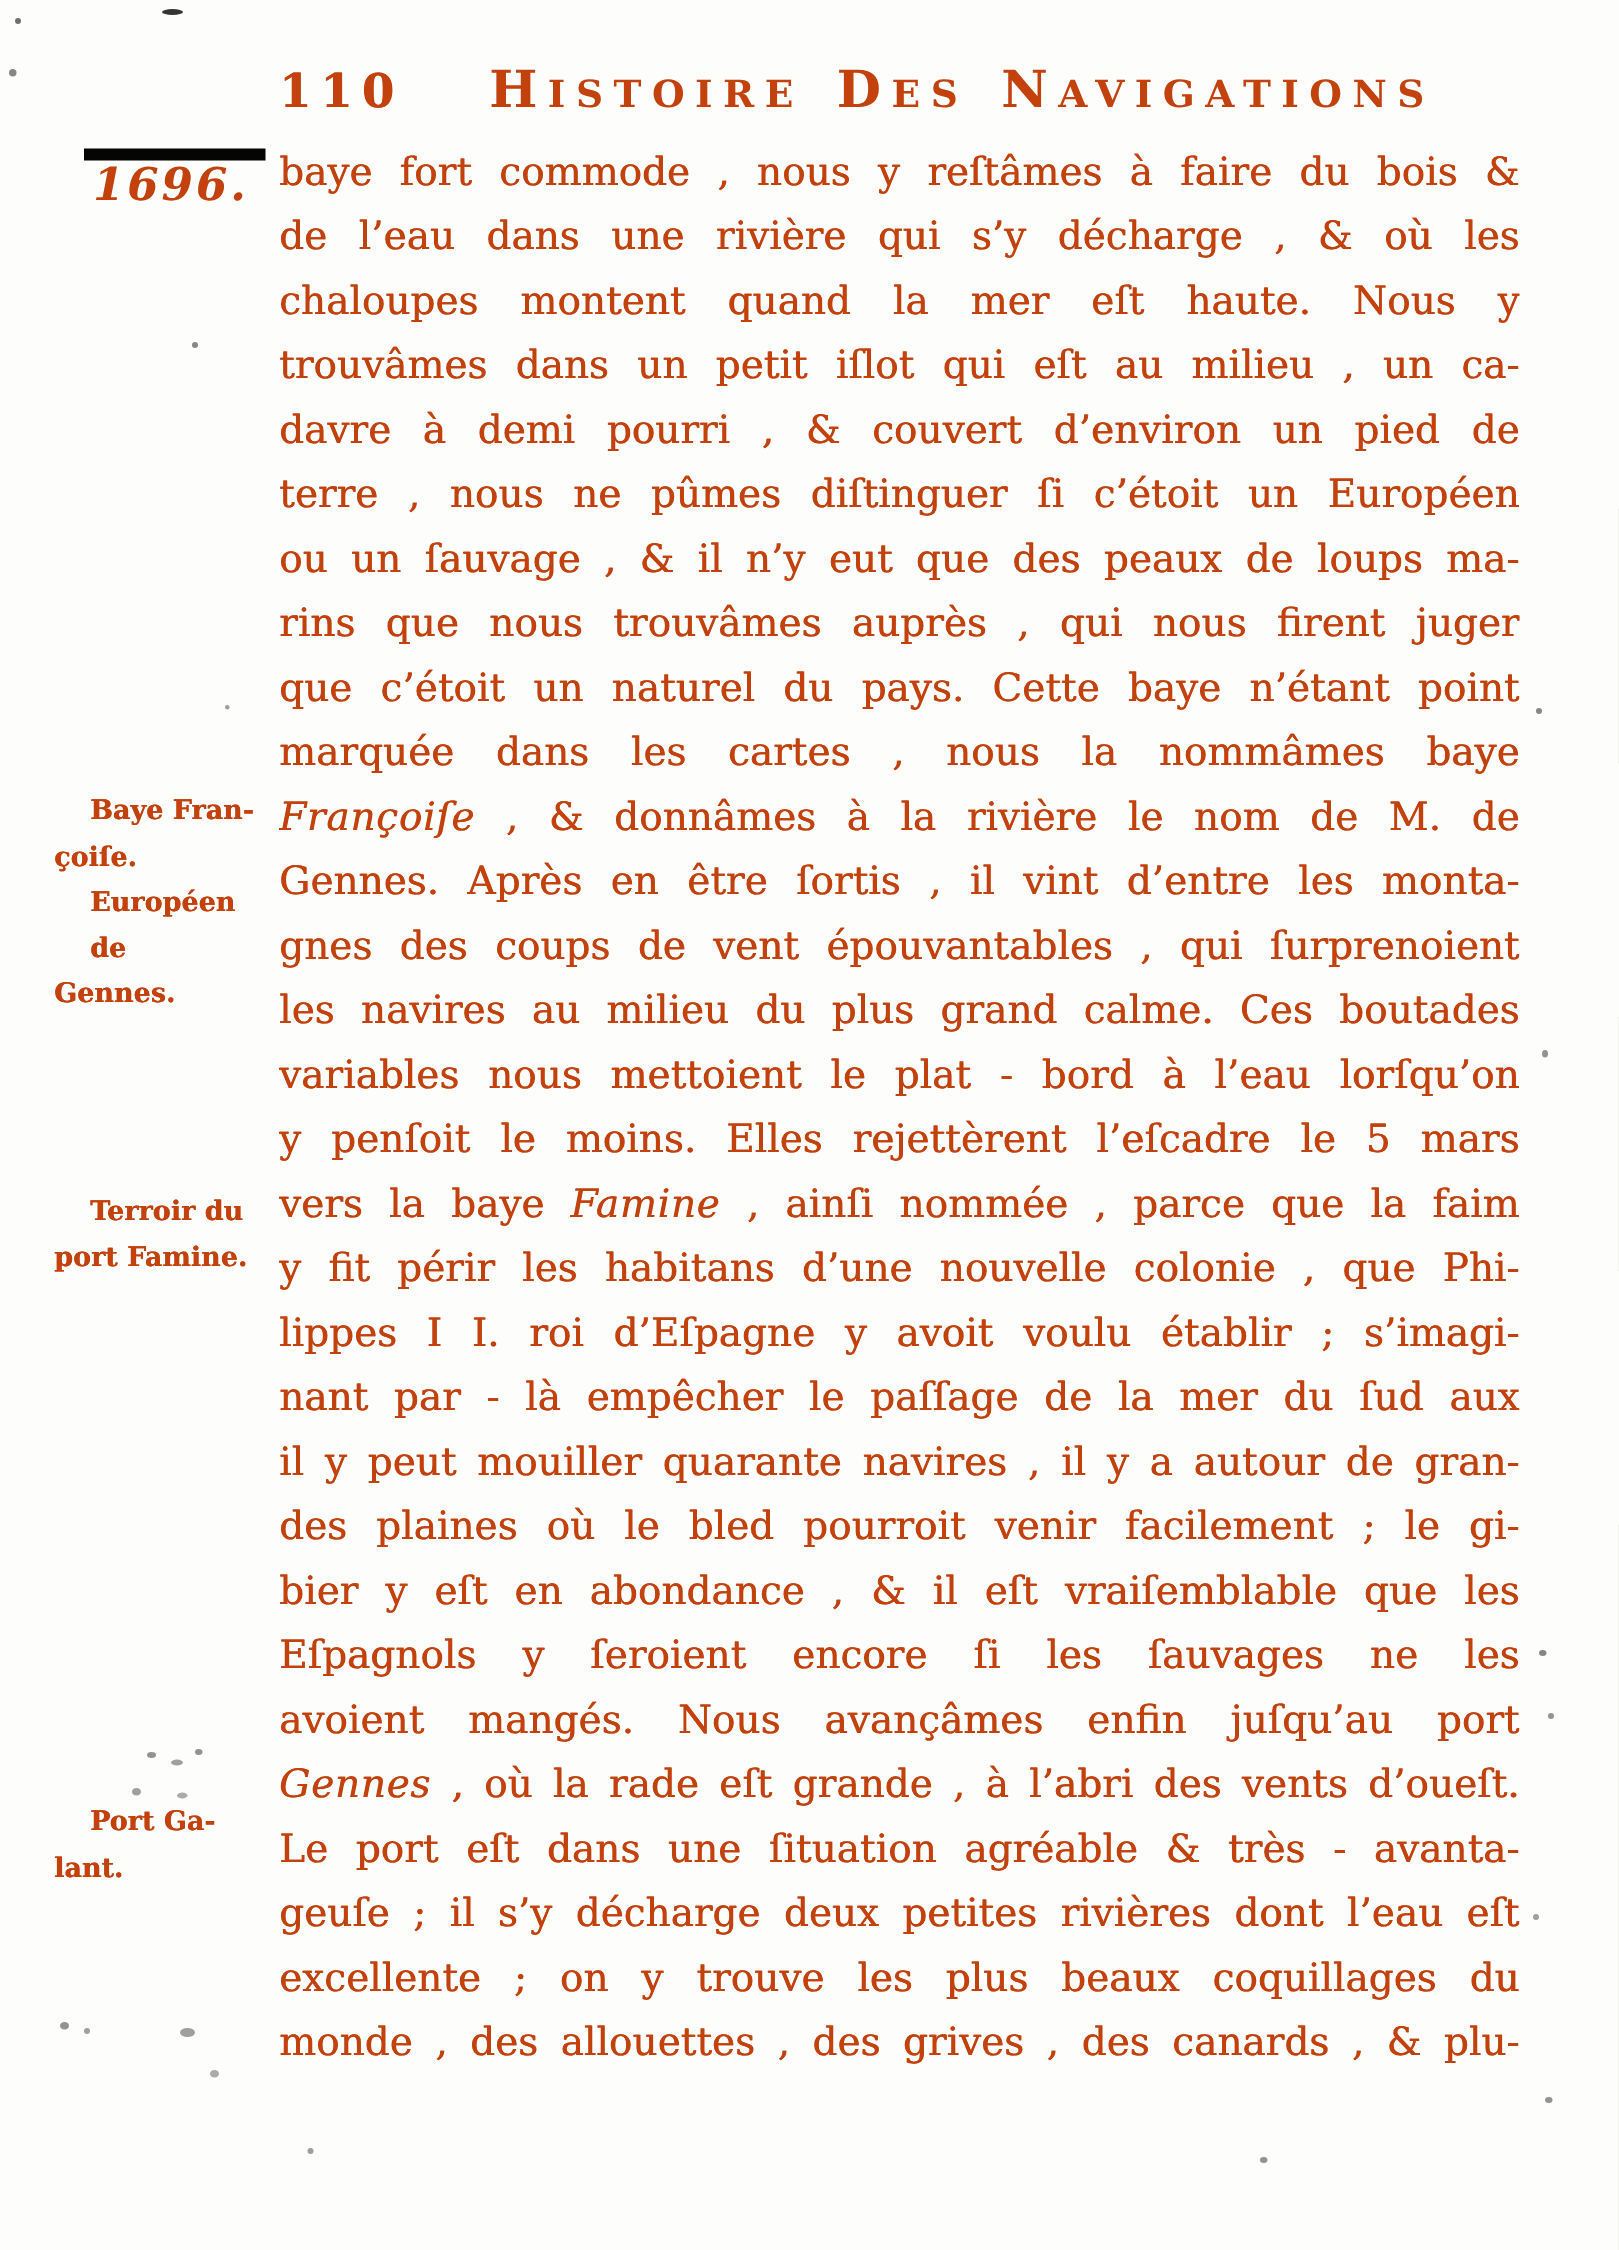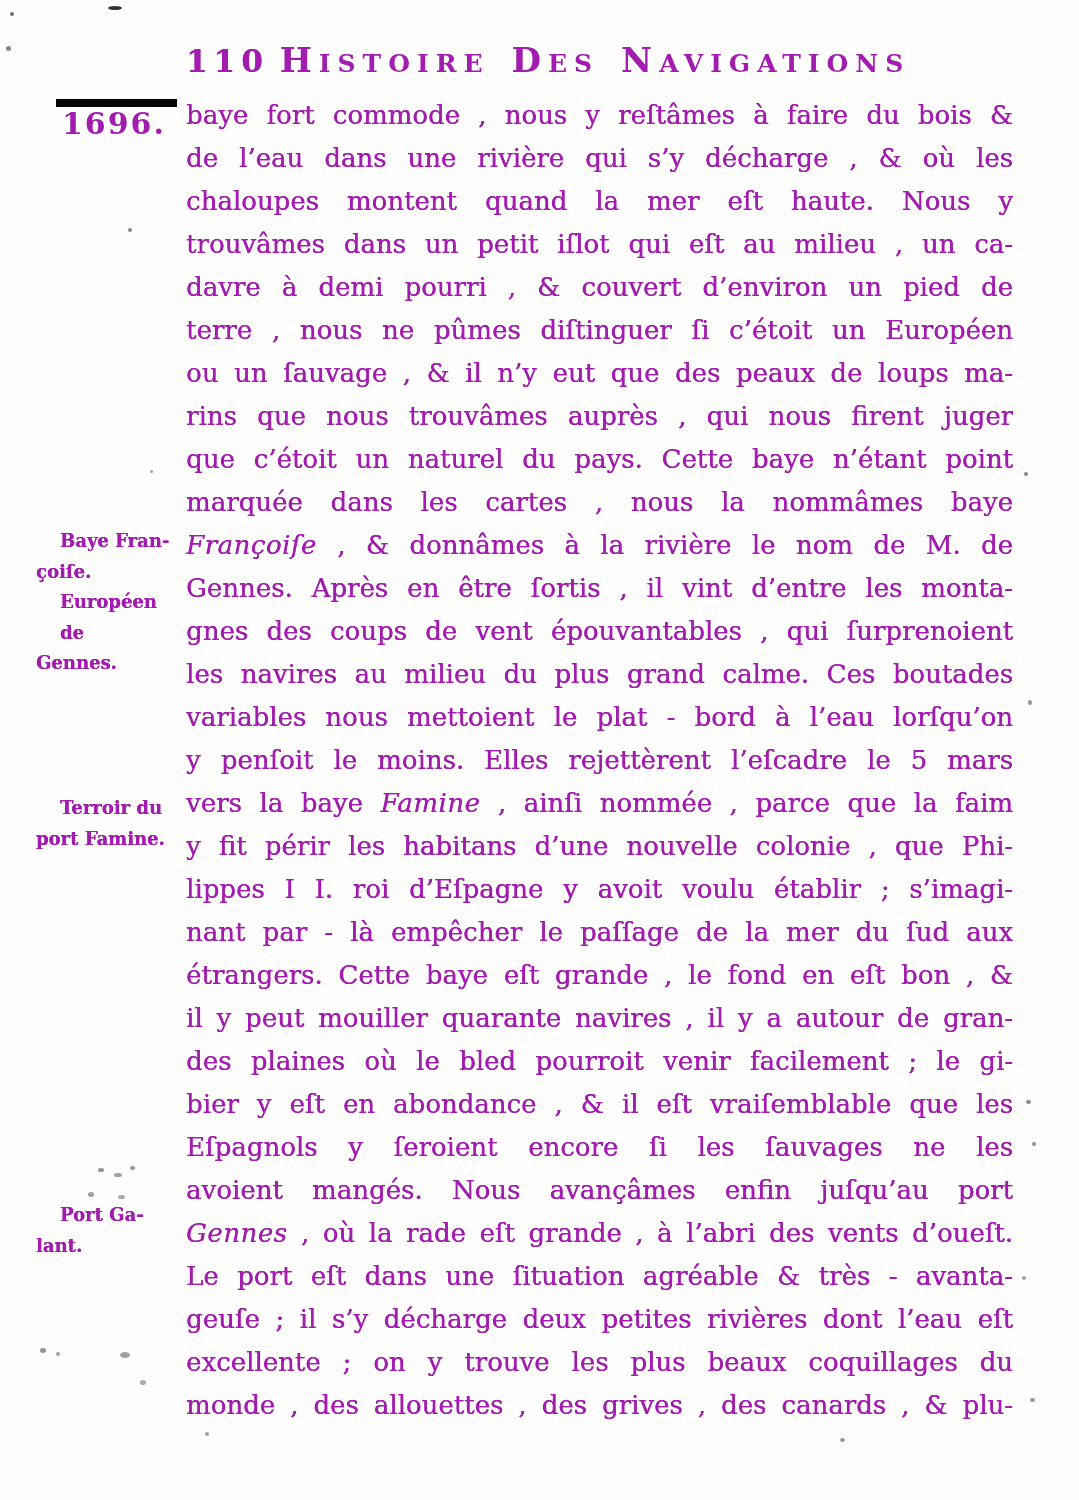--- a/index.html
+++ b/index.html
@@ -15,34 +15,34 @@
   
   .header {
     position:absolute; left:186px; top:40px; width:828px;
     display:flex; align-items:baseline;
   }
   .pagenum {
     font-size:31px; font-weight:bold; letter-spacing:6px;
     text-shadow:0.3px 0 currentColor;
   }
   .title {
-    flex:1; 
+    flex:1; text-align:center;
     font-size:25px; font-weight:bold; letter-spacing:7px;
     white-space:nowrap;
   }
   .title-word { display:inline-block; text-transform:uppercase; margin:0 11px; }
   .title-word::first-letter { font-size:34px; }
   
   .year-rule {
     position:absolute; left:56px; top:99px; width:121px; height:8px;
     background:#050505;
   }
   .year {
     position:absolute; left:62px; top:106px;
-    font-size:30px; font-weight:bold; letter-spacing:2px;
+    font-size:30px; font-style:italic; font-weight:bold; letter-spacing:2px;
   }
   .note {
     position:absolute; left:36px; width:146px;
     font-size:18px; line-height:30.5px; font-weight:bold;
     text-shadow:0.25px 0 currentColor;
   }
   .note-1 { top:526px; }
   .note-2 { top:793px; }
   .note-3 { top:1200px; }
   .note-line { display:block; }
@@ -60,21 +60,21 @@
   .seg-it { font-style:italic; letter-spacing:0.5px; }
   
   .speck {
     position:absolute; background:#111; border-radius:50%;
     pointer-events:none;
   }
 </style>
 </head>
 <body>
 
-<div class="page" id="page" style="background: rgb(253, 253, 251); color: #a21caf;">
+<div class="page" id="page" style="background: rgb(253, 253, 251); color: #c2410c;">
 
   <div class="header">
     <span class="pagenum">110</span>
     <div class="title" id="running-title"><span class="title-word">Histoire</span><span class="title-word">des</span><span class="title-word">Navigations</span></div>
   </div>
 
   <div class="year-rule"></div>
   <div class="year">1696.</div>
 
   <div class="note note-1" id="note-0">
@@ -106,21 +106,20 @@
       <div class="line"><span class="seg-it">Françoiſe</span><span class="seg"> , &amp; donnâmes à la rivière le nom de M. de</span></div>
       <div class="line"><span class="seg">Gennes. Après en être ſortis , il vint d’entre les monta-</span></div>
       <div class="line"><span class="seg">gnes des coups de vent épouvantables , qui ſurprenoient</span></div>
       <div class="line"><span class="seg">les navires au milieu du plus grand calme. Ces boutades</span></div>
       <div class="line"><span class="seg">variables nous mettoient le plat - bord à l’eau lorſqu’on</span></div>
       <div class="line"><span class="seg">y penſoit le moins. Elles rejettèrent l’eſcadre le 5 mars</span></div>
       <div class="line"><span class="seg">vers la baye </span><span class="seg-it">Famine</span><span class="seg"> , ainſi nommée , parce que la faim</span></div>
       <div class="line"><span class="seg">y fit périr les habitans d’une nouvelle colonie , que Phi-</span></div>
       <div class="line"><span class="seg">lippes I I. roi d’Eſpagne y avoit voulu établir ; s’imagi-</span></div>
       <div class="line"><span class="seg">nant par - là empêcher le paſſage de la mer du ſud aux</span></div>
-      <div class="line"><span class="seg">étrangers. Cette baye eſt grande , le fond en eſt bon , &amp;</span></div>
       <div class="line"><span class="seg">il y peut mouiller quarante navires , il y a autour de gran-</span></div>
       <div class="line"><span class="seg">des plaines où le bled pourroit venir facilement ; le gi-</span></div>
       <div class="line"><span class="seg">bier y eſt en abondance , &amp; il eſt vraiſemblable que les</span></div>
       <div class="line"><span class="seg">Eſpagnols y ſeroient encore ſi les ſauvages ne les</span></div>
       <div class="line"><span class="seg">avoient mangés. Nous avançâmes enfin juſqu’au port</span></div>
       <div class="line"><span class="seg-it">Gennes</span><span class="seg"> , où la rade eſt grande , à l’abri des vents d’oueſt.</span></div>
       <div class="line"><span class="seg">Le port eſt dans une ſituation agréable &amp; très - avanta-</span></div>
       <div class="line"><span class="seg">geuſe ; il s’y décharge deux petites rivières dont l’eau eſt</span></div>
       <div class="line"><span class="seg">excellente ; on y trouve les plus beaux coquillages du</span></div>
       <div class="line"><span class="seg">monde , des allouettes , des grives , des canards , &amp; plu-</span></div>

